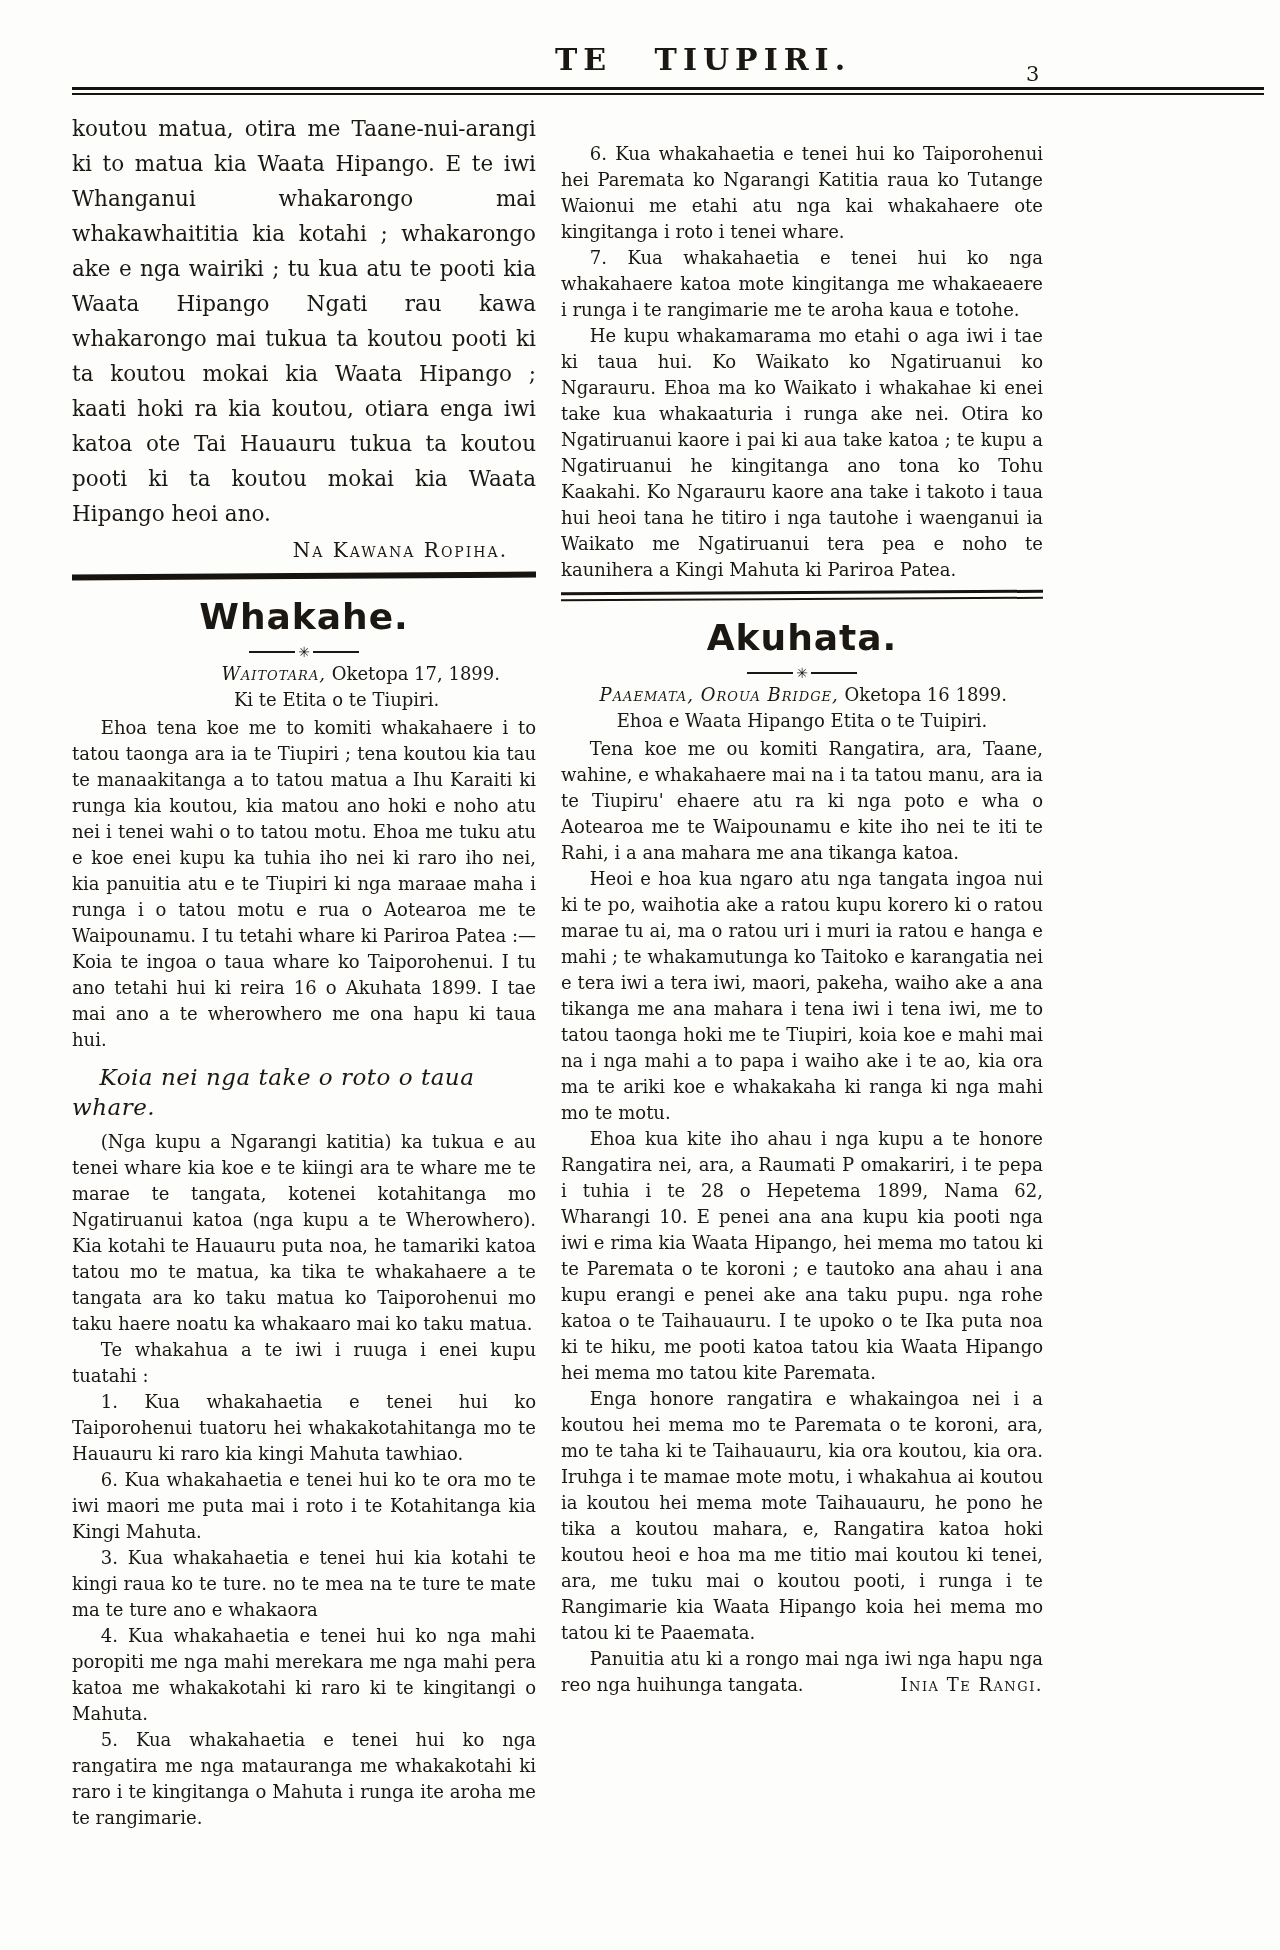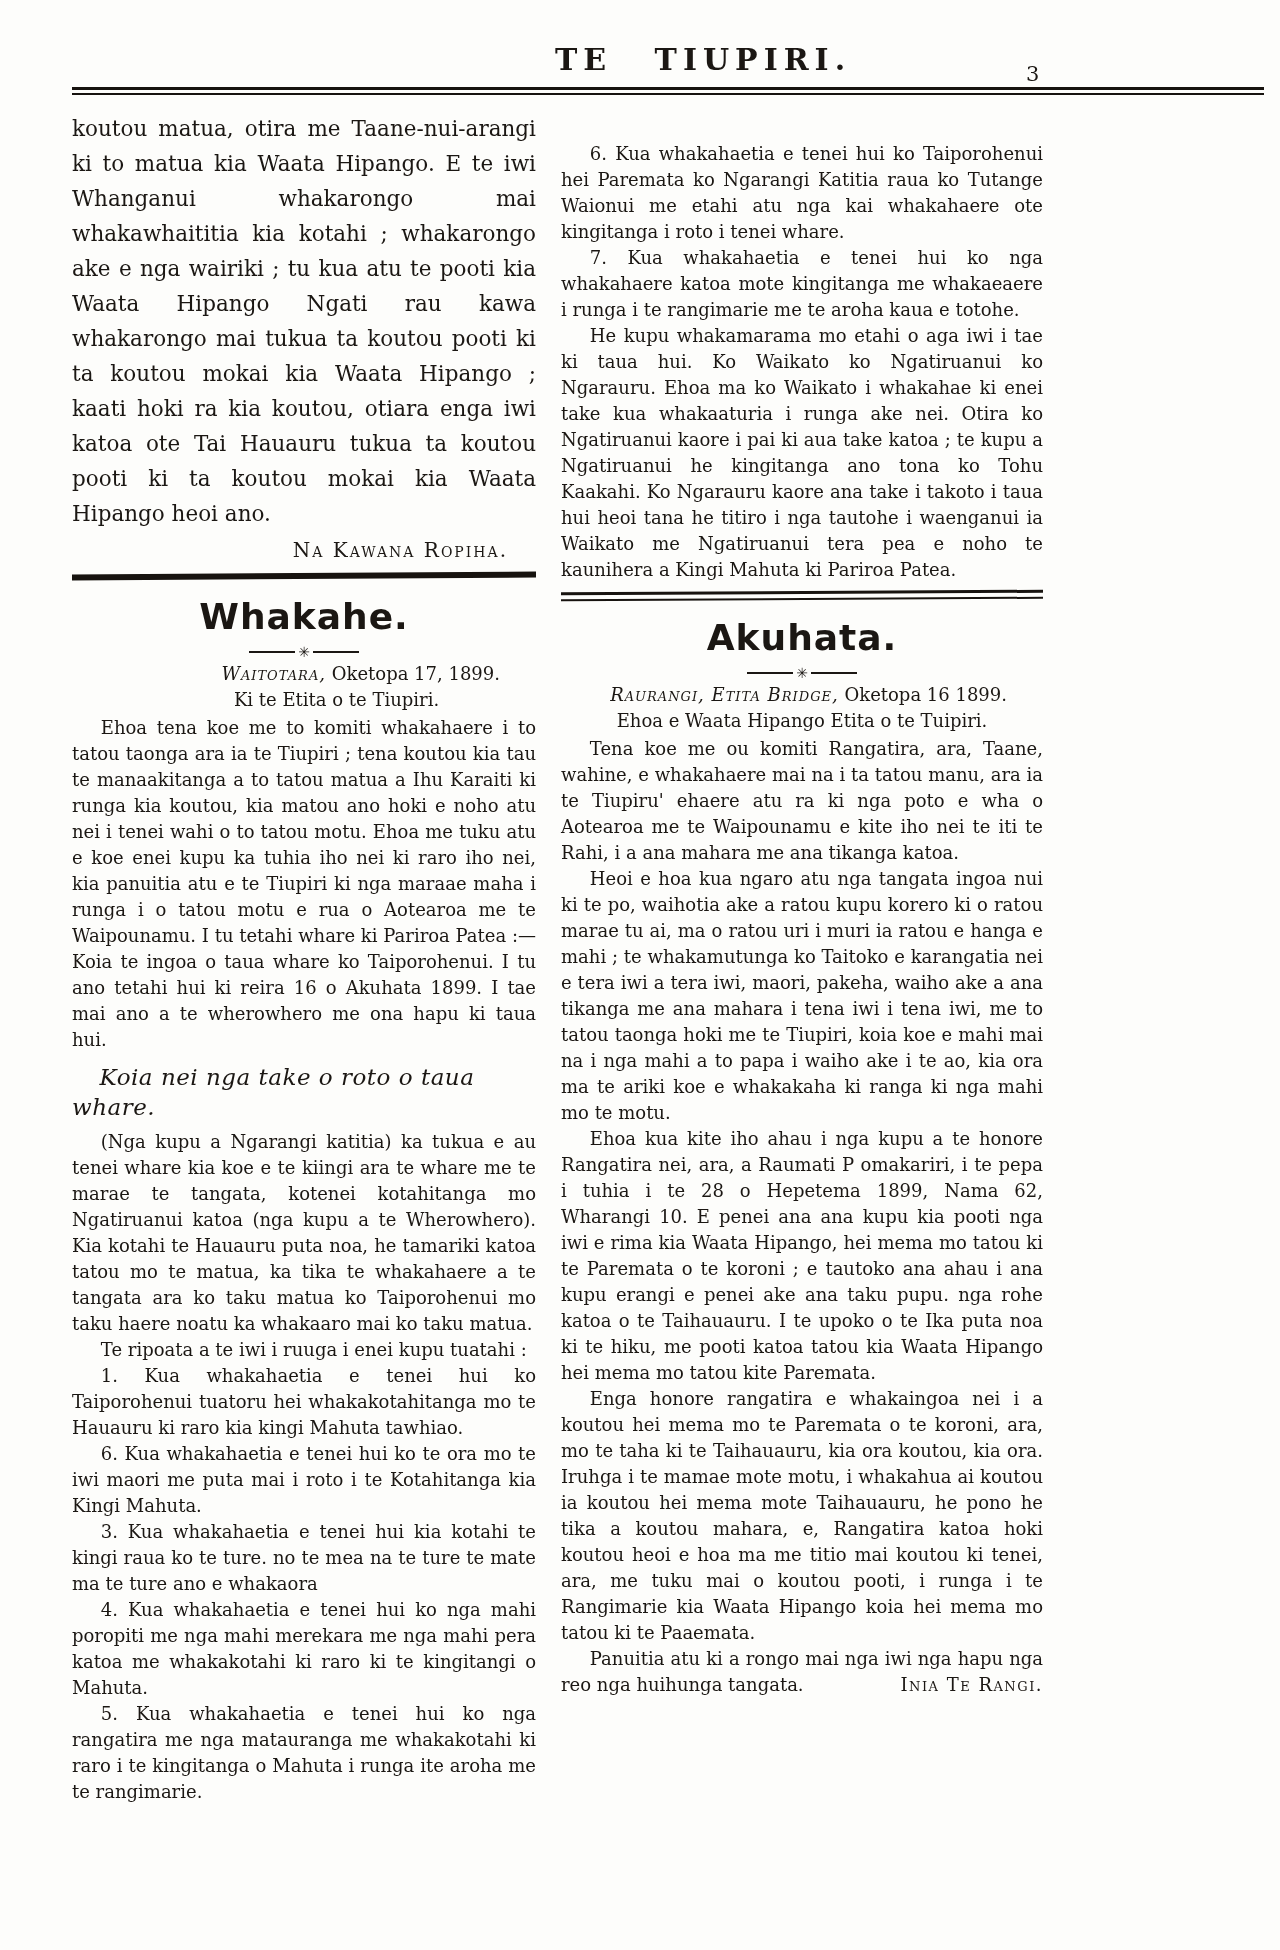--- a/index.html
+++ b/index.html
@@ -105,21 +105,21 @@
 
       <p class="dateline"><span class="place">Waitotara,</span> <span>Oketopa 17, 1899.</span></p>
       <p class="salutation shift">Ki te Etita o te Tiupiri.</p>
 
       <p class="body-para">Ehoa tena koe me to komiti whakahaere i to tatou taonga ara ia te Tiupiri ; tena koutou kia tau te manaakitanga a to tatou matua a Ihu Karaiti ki runga kia koutou, kia matou ano hoki e noho atu nei i tenei wahi o to tatou motu. Ehoa me tuku atu e koe enei kupu ka tuhia iho nei ki raro iho nei, kia panuitia atu e te Tiupiri ki nga maraae maha i runga i o tatou motu e rua o Aotearoa me te Waipounamu. I tu tetahi whare ki Pariroa Patea :—Koia te ingoa o taua whare ko Taiporohenui. I tu ano tetahi hui ki reira 16 o Akuhata 1899. I tae mai ano a te wherowhero me ona hapu ki taua hui.</p>
 
       <p class="italic-heading">Koia nei nga take o roto o taua whare.</p>
 
       <p class="body-para">(Nga kupu a Ngarangi katitia) ka tukua e au tenei whare kia koe e te kiingi ara te whare me te marae te tangata, kotenei kotahitanga mo Ngatiruanui katoa (nga kupu a te Wherowhero). Kia kotahi te Hauauru puta noa, he tamariki katoa tatou mo te matua, ka tika te whakahaere a te tangata ara ko taku matua ko Taiporohenui mo taku haere noatu ka whakaaro mai ko taku matua.</p>
 
-      <p class="body-para">Te ripoata a te iwi i ruuga i enei kupu tuatahi :</p>
+      <p class="body-para">Te whakahua a te iwi i ruuga i enei kupu tuatahi :</p>
 
       <p class="body-para">1. Kua whakahaetia e tenei hui ko Taiporohenui tuatoru hei whakakotahitanga mo te Hauauru ki raro kia kingi Mahuta tawhiao.</p>
       <p class="body-para">6. Kua whakahaetia e tenei hui ko te ora mo te iwi maori me puta mai i roto i te Kotahitanga kia Kingi Mahuta.</p>
       <p class="body-para">3. Kua whakahaetia e tenei hui kia kotahi te kingi raua ko te ture. no te mea na te ture te mate ma te ture ano e whakaora</p>
       <p class="body-para">4. Kua whakahaetia e tenei hui ko nga mahi poropiti me nga mahi merekara me nga mahi pera katoa me whakakotahi ki raro ki te kingitangi o Mahuta.</p>
       <p class="body-para">5. Kua whakahaetia e tenei hui ko nga rangatira me nga matauranga me whakakotahi ki raro i te kingitanga o Mahuta i runga ite aroha me te rangimarie.</p>
 
     </div>
 
     <div class="col right">
@@ -132,21 +132,21 @@
 
       <div class="rule-double"></div>
 
       <h2 class="section-title">Akuhata.</h2>
       <div class="ornament">
         <span class="orn-line"></span>
         <span class="orn-star">✳</span>
         <span class="orn-line"></span>
       </div>
 
-      <p class="dateline"><span class="place">Raurangi, Etita Bridge,</span> <span>Oketopa 16 1899.</span></p>
+      <p class="dateline"><span class="place">Paaemata, Oroua Bridge,</span> <span>Oketopa 16 1899.</span></p>
       <p class="salutation">Ehoa e Waata Hipango Etita o te Tuipiri.</p>
 
       <p class="body-para">Tena koe me ou komiti Rangatira, ara, Taane, wahine, e whakahaere mai na i ta tatou manu, ara ia te Tiupiru' ehaere atu ra ki nga poto e wha o Aotearoa me te Waipounamu e kite iho nei te iti te Rahi, i a ana mahara me ana tikanga katoa.</p>
       <p class="body-para">Heoi e hoa kua ngaro atu nga tangata ingoa nui ki te po, waihotia ake a ratou kupu korero ki o ratou marae tu ai, ma o ratou uri i muri ia ratou e hanga e mahi ; te whakamutunga ko Taitoko e karangatia nei e tera iwi a tera iwi, maori, pakeha, waiho ake a ana tikanga me ana mahara i tena iwi i tena iwi, me to tatou taonga hoki me te Tiupiri, koia koe e mahi mai na i nga mahi a to papa i waiho ake i te ao, kia ora ma te ariki koe e whakakaha ki ranga ki nga mahi mo te motu.</p>
       <p class="body-para">Ehoa kua kite iho ahau i nga kupu a te honore Rangatira nei, ara, a Raumati P omakariri, i te pepa i tuhia i te 28 o Hepetema 1899, Nama 62, Wharangi 10. E penei ana ana kupu kia pooti nga iwi e rima kia Waata Hipango, hei mema mo tatou ki te Paremata o te koroni ; e tautoko ana ahau i ana kupu erangi e penei ake ana taku pupu. nga rohe katoa o te Taihauauru. I te upoko o te Ika puta noa ki te hiku, me pooti katoa tatou kia Waata Hipango hei mema mo tatou kite Paremata.</p>
       <p class="body-para">Enga honore rangatira e whakaingoa nei i a koutou hei mema mo te Paremata o te koroni, ara, mo te taha ki te Taihauauru, kia ora koutou, kia ora. Iruhga i te mamae mote motu, i whakahua ai koutou ia koutou hei mema mote Taihauauru, he pono he tika a koutou mahara, e, Rangatira katoa hoki koutou heoi e hoa ma me titio mai koutou ki tenei, ara, me tuku mai o koutou pooti, i runga i te Rangimarie kia Waata Hipango koia hei mema mo tatou ki te Paaemata.</p>
 
       <p class="body-para final"><span>Panuitia atu ki a rongo mai nga iwi nga hapu nga reo nga huihunga tangata.</span><span class="inline-sig">Inia Te Rangi.</span></p>
 
     </div>

